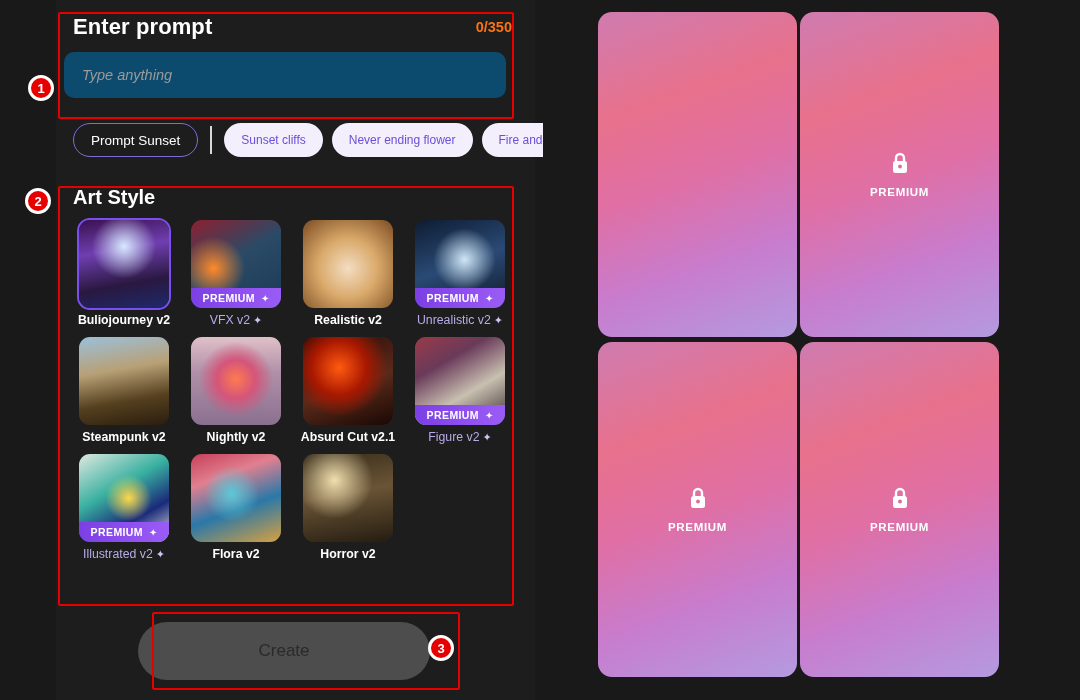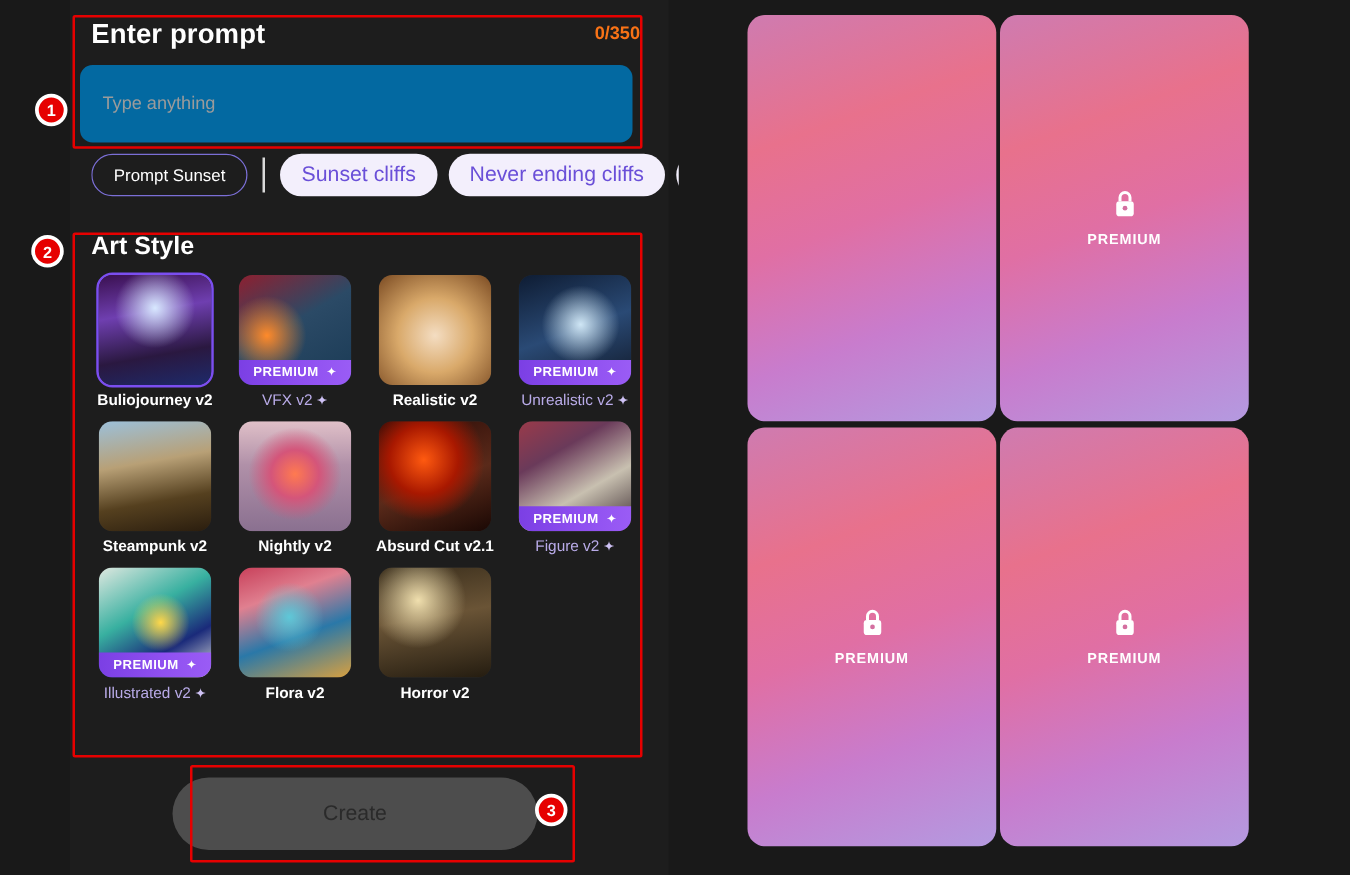--- a/index.html
+++ b/index.html
@@ -17,42 +17,43 @@
     background: #1d1d1d;
   }
 
   
   .prompt-block { position: absolute; left: 8px; top: 14px; width: 455px; }
   .prompt-head { display: flex; align-items: center; justify-content: space-between;
                  padding: 0 7px 0 9px; }
   .prompt-title { color: #ffffff; font-size: 22px; font-weight: bold; letter-spacing: .1px; }
   .prompt-counter { color: #f97316; font-size: 14.5px; font-weight: bold; }
   .prompt-input {
-    margin-top: 12px; height: 62px; width: 442px;
-    background: #0369a1; border: none; border-radius: 10px;
+    margin-top: 12px; height: 46px; width: 442px;
+    background: #0c4a6e; border: none; border-radius: 10px;
     color: #bdbdbd; font-size: 14.5px; padding: 0 18px;
     font-family: "Liberation Sans", sans-serif;
+    font-style: italic;
   }
   .prompt-input::placeholder { color: #9b9b9b; }
 
   
   .chips { position: absolute; left: 17px; top: 122px; width: 470px; height: 36px;
            display: flex; align-items: center; gap: 9px; overflow: hidden; }
   .chip-history {
     flex: 0 0 auto; height: 34px; padding: 0 17px;
     display: flex; align-items: center; justify-content: center;
     background: #1d1d1d; border: 1.6px solid #7b6fd6; border-radius: 18px;
     color: #ffffff; font-size: 13.5px; white-space: nowrap;
   }
   .chip-div { flex: 0 0 auto; width: 2px; height: 28px; background: #d9d9d9; margin: 0 3px; }
   .chip {
     flex: 0 0 auto; height: 34px; padding: 12px 17px;
     display: flex; align-items: center; justify-content: center;
     background: #f3effc; border-radius: 18px;
-    color: #6a4fd8; font-size: 17px; white-space: nowrap;
+    color: #6a4fd8; font-size: 12px; white-space: nowrap;
   }
 
   
   .art-block { position: absolute; left: 8px; top: 186px; width: 455px; }
   .art-title { color: #ffffff; font-size: 20px; font-weight: bold; padding-left: 9px; }
   .art-grid { margin-top: 11px; display: grid; grid-template-columns: repeat(4, 102px);
               gap: 10px 10px; padding-left: 9px; }
   .art-cell { width: 102px; }
   .thumb {
     position: relative; width: 90px; height: 88px; margin: 0 auto;
@@ -123,21 +124,21 @@
         <div class="prompt-title">Enter prompt</div>
         <div class="prompt-counter">0/350</div>
       </div>
       <input class="prompt-input" type="text" placeholder="Type anything" style="">
     </div>
 
     <div class="chips">
       <div class="chip-history">Prompt Sunset</div>
       <div class="chip-div"></div>
       <div class="chip">Sunset cliffs</div>
-      <div class="chip">Never ending cliffs</div>
+      <div class="chip">Never ending flower</div>
       <div class="chip">Fire and w</div>
     </div>
 
     <div class="art-block">
       <div class="art-title">Art Style</div>
       <div class="art-grid" id="art-grid">
           <div class="art-cell selected">
             <div class="thumb">
               <div class="thumb-art" style="background: radial-gradient(circle at 50% 30%, rgb(216, 232, 255) 0%, rgba(60, 30, 90, 0) 42%), linear-gradient(170deg, rgb(58, 16, 80) 0%, rgb(111, 63, 176) 35%, rgb(42, 24, 64) 70%, rgb(29, 42, 106) 100%);"></div>
             </div>

